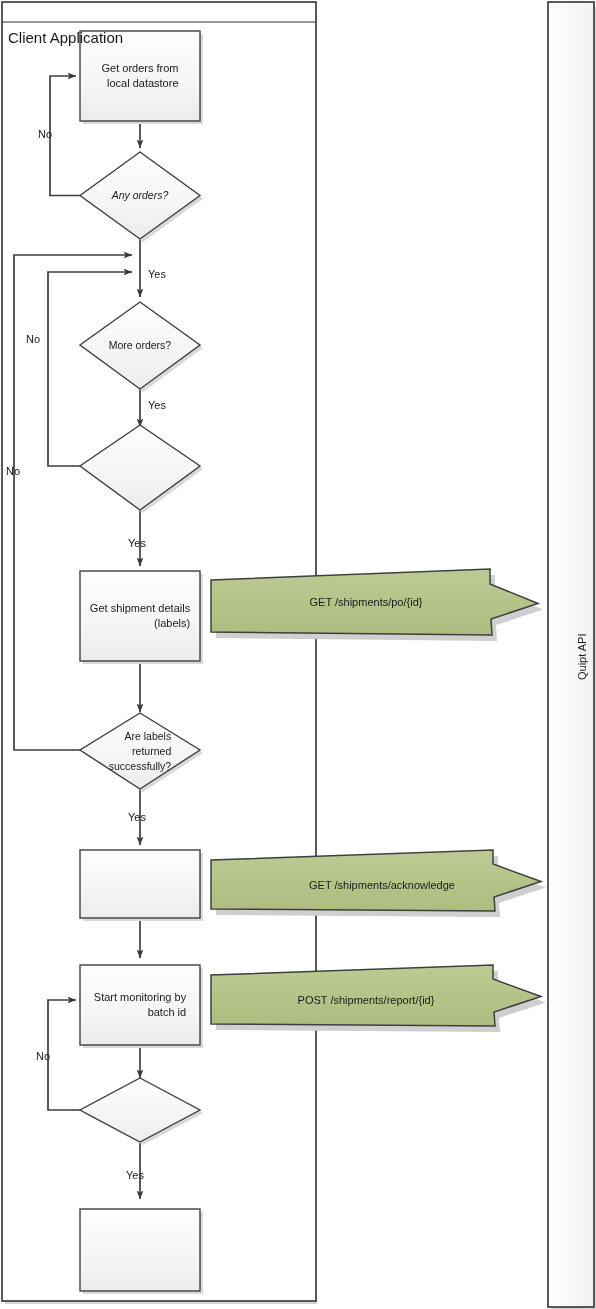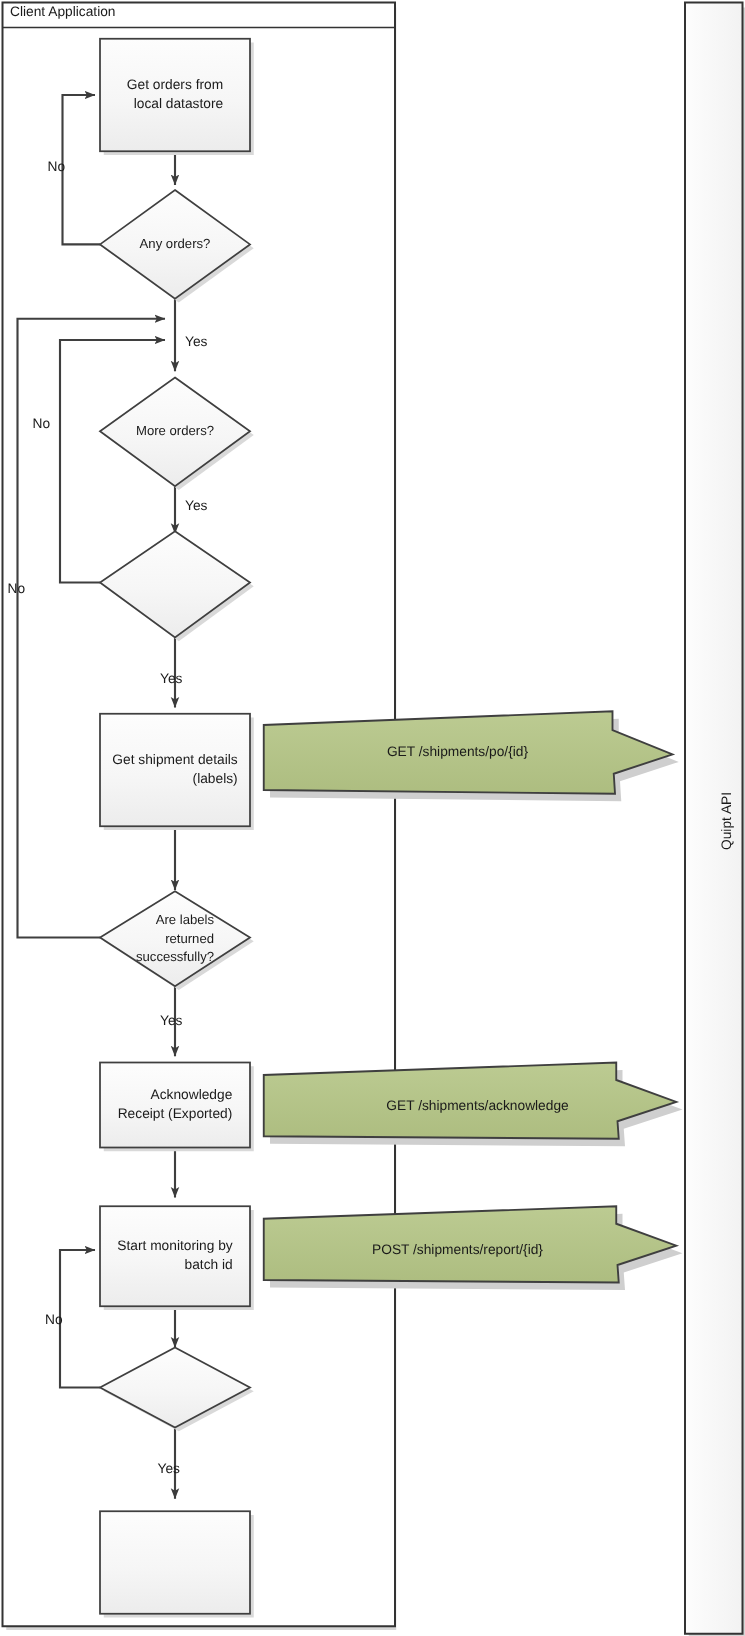--- a/index.html
+++ b/index.html
@@ -50,22 +50,23 @@
     display: flex;
     align-items: center;
     justify-content: center;
     color: #1a1a1a;
     font-size: 11px;
     white-space: nowrap;
   }
   .lane-title {
     position: absolute;
     color: #1a1a1a;
-    font-size: 11px;
-    white-space: nowrap;
+    font-size: 15px;
+    white-space: nowrap;
+    margin-top: 25px;
   }
   .lane-title-vert {
     position: absolute;
     color: #1a1a1a;
     font-size: 11px;
     white-space: nowrap;
     transform-origin: 0 0;
     transform: rotate(-90deg);
   }
 </style>
@@ -187,34 +188,32 @@
     </g>
   </svg>
 
   <div class="lane-title" style="left:8px; top:4px;">Client Application</div>
 
   <div class="lane-title-vert" style="left:576px; top:680px;">Quipt API</div>
 
   <div class="node-label proc-label" style="left:80px; top:31px; width:120px; height:90px;">Get orders from
 local datastore</div>
 
-  <div class="node-label dec-label" style="left:80px; top:152px; width:120px; height:87px;">Any orders?</div>
+  <div class="node-label dec-label" style="left:80px; top:152px; width:120px; height:87px;font-style:italic;">Any orders?</div>
 
   <div class="node-label dec-label" style="left:80px; top:302px; width:120px; height:87px;">More orders?</div>
 
 
   <div class="node-label proc-label" style="left:78px; top:571px; width:124px; height:90px;">Get shipment details
 (labels)</div>
 
   <div class="node-label dec-label" style="left:80px; top:713px; width:120px; height:76px;">Are labels
 returned
 successfully?</div>
 
-  <div class="node-label proc-label" style="left:78px; top:850px; width:124px; height:68px;">Acknowledge
-Receipt (Exported)</div>
 
   <div class="node-label proc-label" style="left:78px; top:965px; width:124px; height:80px;">Start monitoring by
 batch id</div>
 
 
 
   <div class="edge-label" style="left:38px; top:128px;">No</div>
 
   <div class="edge-label" style="left:148px; top:268px;">Yes</div>
 

